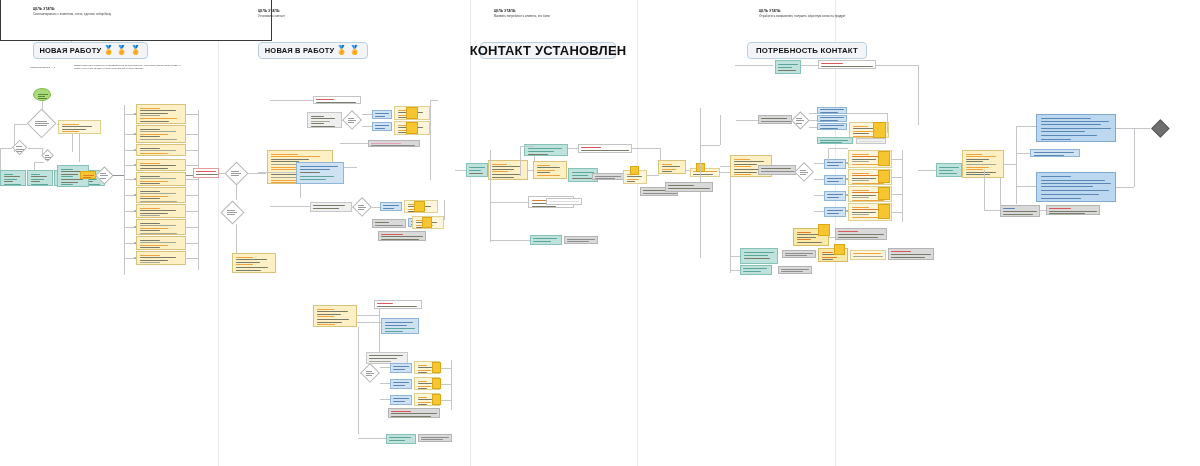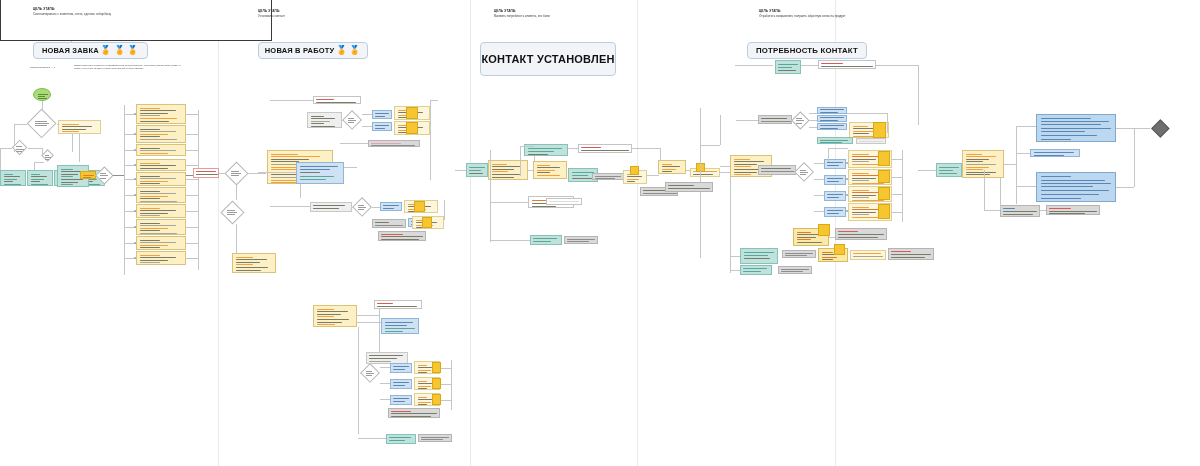--- a/index.html
+++ b/index.html
@@ -94,36 +94,36 @@
 
 <div id="board">
     <div class="lane-div" style="left:218px;"></div>
     <div class="lane-div" style="left:470px;"></div>
     <div class="lane-div" style="left:637px;"></div>
     <div class="lane-div" style="left:835px;"></div>
     <div class="goal-box" style="left:0px;top:-6px;width:272px;height:47px;"></div>
     <div class="goal-txt goal-cap" style="left:33px;top:8px;width:130px;">ЦЕЛЬ ЭТАПА:</div>
     <div class="goal-txt goal-sub" style="left:33px;top:13px;width:118px;">Сконтактировать с клиентом, снять, сделать отбор/базу</div>
     <div class="stage-pill" style="left:33px;top:42px;width:115px;height:17px;font-size:7.5px;">
-      <span>НОВАЯ ЗАВКА</span>
+      <span>НОВАЯ РАБОТУ</span>
       <span class="emo">🏅</span>
       <span class="emo">🏅</span>
       <span class="emo">🏅</span>
     </div>
     <div class="ed v" style="left:71px;top:41px;height:1px;"></div>
     <div class="goal-txt goal-cap" style="left:258px;top:10px;width:130px;">ЦЕЛЬ ЭТАПА:</div>
     <div class="goal-txt goal-sub" style="left:258px;top:15px;width:118px;">Установить контакт</div>
     <div class="stage-pill" style="left:258px;top:42px;width:110px;height:17px;font-size:7.5px;">
       <span>НОВАЯ В РАБОТУ</span>
       <span class="emo">🏅</span>
       <span class="emo">🏅</span>
     </div>
     <div class="goal-txt goal-cap" style="left:494px;top:10px;width:130px;">ЦЕЛЬ ЭТАПА:</div>
     <div class="goal-txt goal-sub" style="left:494px;top:15px;width:118px;">Выявить потребность клиента, его боли</div>
-    <div class="stage-pill" style="left:480px;top:42px;width:136px;height:34px;font-size:11px;">
+    <div class="stage-pill" style="left:480px;top:42px;width:136px;height:17px;font-size:13px;">
       <span>КОНТАКТ УСТАНОВЛЕН</span>
     </div>
     <div class="goal-txt goal-cap" style="left:759px;top:10px;width:130px;">ЦЕЛЬ ЭТАПА:</div>
     <div class="goal-txt goal-sub" style="left:759px;top:15px;width:118px;">Отработать возражения, получить обратную связь на продукт</div>
     <div class="stage-pill" style="left:747px;top:42px;width:120px;height:17px;font-size:7.8px;">
       <span>ПОТРЕБНОСТЬ КОНТАКТ</span>
     </div>
     <div class="micro" style="left:30px;top:66px;width:42px;">Скрипт/обработка — 1</div>
     <div class="micro" style="left:74px;top:64px;width:108px;">Заявка поступает в воронку и автоматически распределяется. Менеджер обязан взять заявку в работу в течение 15 минут после поступления в CRM-систему.</div>
     <div class="start-node" style="left:33px;top:88px;width:18px;height:13px;">

